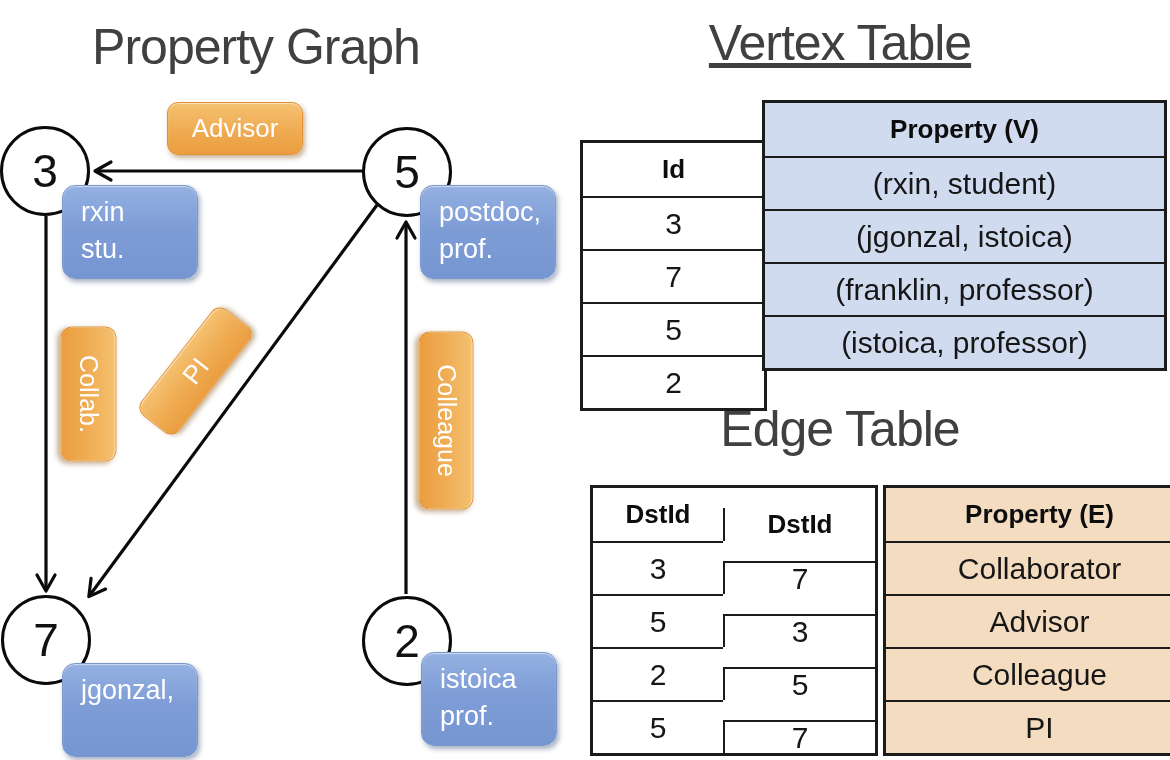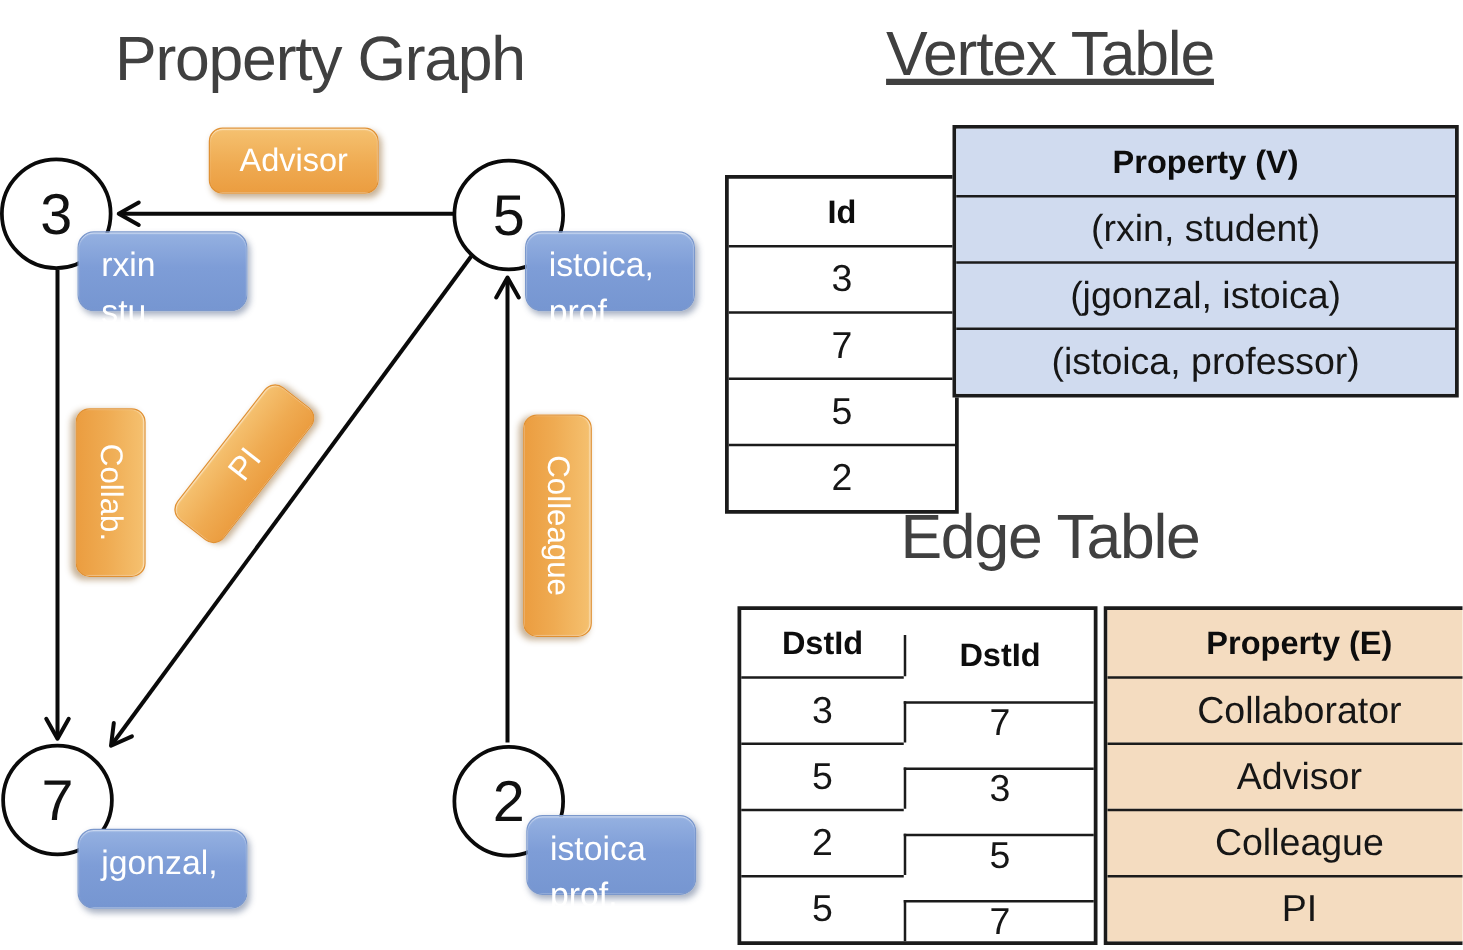--- a/index.html
+++ b/index.html
@@ -11,21 +11,21 @@
              font-weight:normal;color:#404040;letter-spacing:-1px;white-space:nowrap;}
 
   
   #edge-layer{position:absolute;left:0;top:0;z-index:2;pointer-events:none;}
 
   .node{position:absolute;width:90px;height:90px;box-sizing:border-box;
         border:3px solid #0a0a0a;border-radius:50%;background:#ffffff;z-index:1;
         display:flex;align-items:center;justify-content:center;
         font-size:46px;color:#111;}
 
-  .prop-box{position:absolute;width:136px;height:64px;box-sizing:border-box;z-index:3;
+  .prop-box{position:absolute;width:136px;height:94px;box-sizing:border-box;z-index:3;
         border-radius:13px;color:#ffffff;font-size:27px;line-height:37px;
         padding:8px 12px 8px 18px;
         background:linear-gradient(180deg,#95b1e1 0%,#7e9dd7 45%,#7696d1 100%);
         border:1px solid #7b98cc;
         box-shadow:2px 3px 5px rgba(60,80,120,0.45), inset 0 1px 1px rgba(255,255,255,0.55);}
 
   .edge-label{position:absolute;box-sizing:border-box;z-index:3;
         border-radius:11px;color:#ffffff;font-size:26px;
         display:flex;align-items:center;justify-content:center;white-space:nowrap;
         background:linear-gradient(180deg,#f5c170 0%,#efab52 55%,#eb9d40 100%);
@@ -80,21 +80,21 @@
 </div>
 <div class="node" style="left:362px;top:596px;">
   <span>2</span>
 </div>
 
 <div class="prop-box" style="left:62px;top:185px;">
   <div>rxin</div>
   <div>stu.</div>
 </div>
 <div class="prop-box" style="left:420px;top:185px;">
-  <div>istoica,</div>
+  <div>postdoc,</div>
   <div>prof.</div>
 </div>
 <div class="prop-box" style="left:62px;top:651px;margin-top:12px;">
   <div>jgonzal,</div>
 </div>
 <div class="prop-box" style="left:421px;top:652px;">
   <div>istoica</div>
   <div>prof.</div>
 </div>
 
@@ -111,20 +111,21 @@
   <div class="cell td">3</div>
   <div class="cell td">7</div>
   <div class="cell td">5</div>
   <div class="cell td">2</div>
 </div>
 
 <div class="tcol" style="left:762px;top:100px;width:405px;">
   <div class="cell th fill-blue">Property (V)</div>
   <div class="cell td fill-blue">(rxin, student)</div>
   <div class="cell td fill-blue">(jgonzal, istoica)</div>
+  <div class="cell td fill-blue">(franklin, professor)</div>
   <div class="cell td fill-blue">(istoica, professor)</div>
 </div>
 
 <div class="tcol grid2" style="left:590px;top:485px;width:288px;display:grid;">
   <div class="gcell th">DstId</div>
   <div class="gcell th c2">DstId</div>
 
   <div class="gcell td rN">3</div>
   <div class="gcell td c2 rN">7</div>
 

